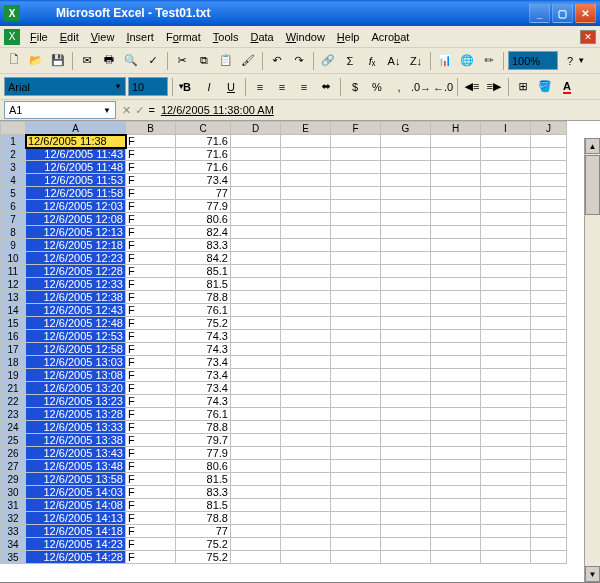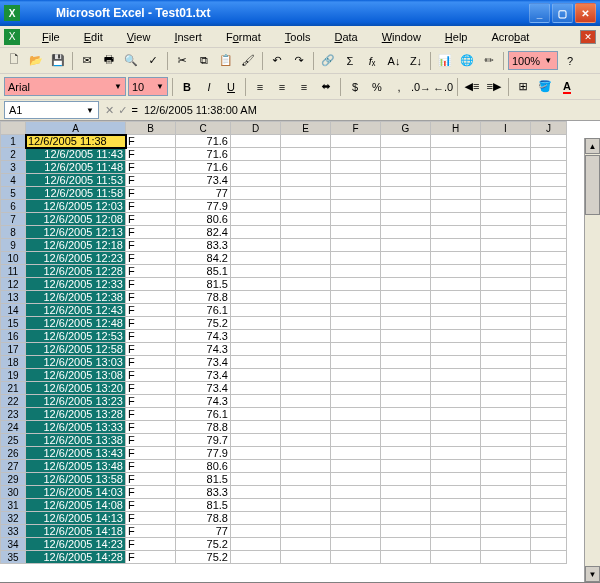--- a/index.html
+++ b/index.html
@@ -9,48 +9,48 @@
 .titlebar { height:26px; background:linear-gradient(180deg,#0a5fd7 0%,#3c8ef3 8%,#0a5fd7 85%,#064fb4 100%); display:flex; align-items:center; padding:0 4px; color:#fff; font-size:12px; }
 .titlebar .app-icon { width:16px; height:16px; background:#1a8f3a; margin-right:4px; display:flex; align-items:center; justify-content:center; font-size:10px; font-weight:bold; }
 .titlebar .title { flex:1; font-weight:bold;padding-left:32px; }
 .win-btns { display:flex; gap:2px; }
 .win-btn { width:21px; height:20px; border-radius:2px; display:flex; align-items:center; justify-content:center; font-size:10px; font-weight:bold; color:#fff; border:1px solid #fff3; }
 .win-min,.win-max { background:linear-gradient(180deg,#5ca0f0,#2570d4); }
 .win-close { background:linear-gradient(180deg,#f08050,#d04020); }
 
 
 .menubar { height:22px; background:#ece9d8; display:flex; align-items:center; padding:0 4px; font-size:11px; border-bottom:1px solid #d4d0c8; }
-.menubar .menu-item { padding:2px 6px; cursor:default;margin-left:12px; }
+.menubar .menu-item { padding:2px 6px; cursor:default; }
 .menubar .mdi-close { margin-left:auto; width:16px; height:14px; background:#d04020; color:#fff; display:flex; align-items:center; justify-content:center; font-size:9px; border:1px solid #888; }
 
 
 .toolbar { height:26px; background:#ece9d8; display:flex; align-items:center; padding:0 4px; border-bottom:1px solid #d4d0c8; gap:2px; }
 .tbtn { width:20px; height:20px; display:flex; align-items:center; justify-content:center; font-size:11px; cursor:default; border:1px solid transparent; border-radius:2px; }
 .sep { width:1px; height:18px; background:#aca899; margin:0 2px; }
-.combo { height:19px; background:#fca5a5; border:1px solid #7f9db9; display:flex; align-items:center; font-size:11px; padding:0 3px; }
+.combo { height:19px; background:#0369a1; border:1px solid #7f9db9; display:flex; align-items:center; font-size:11px; padding:0 3px;gap:33px; }
 .combo .arrow { margin-left:4px; font-size:8px; }
 
 
 .formulabar { height:21px; background:#ece9d8; display:flex; align-items:center; border-bottom:1px solid #a0a0a0; font-size:11px; }
-.namebox { width:95px; height:18px; background:#fff; border:1px solid #7f9db9; display:flex; align-items:center; padding:0 4px; margin-left:4px; }
+.namebox { width:112px; height:18px; background:#fff; border:1px solid #7f9db9; display:flex; align-items:center; padding:0 4px; margin-left:4px; }
 .namebox .arrow { margin-left:auto; font-size:8px; }
 .fx-area { display:flex; align-items:center; margin-left:6px; gap:4px; }
-.fx-val { padding-left:6px; }
+.fx-val { padding-left:6px;text-decoration:underline; }
 
 
 .grid-wrap { height:461px; overflow:hidden; position:relative; background:#fff; }
 .grid { border-collapse:collapse; table-layout:fixed; font-size:11px; font-family:Arial; }
 .grid th, .grid td { border:1px solid #c0c0c0; height:13px; overflow:hidden; white-space:nowrap; }
 .corner { width:25px; background:#d4d0c8; border:1px solid #808080; }
 .colhdr { background:#d4d0c8; font-weight:normal; text-align:center; font-size:10px; height:17px; }
 .colhdr.sel { background:#b0c4de; }
 .rowhdr { width:25px; background:#d4d0c8; font-weight:normal; text-align:center; font-size:10px; }
 .rowhdr.sel { background:#b0c4de; }
 td { padding:0 2px; }
-td.selA { background:#0f766e; color:#fff; text-align:right; }
+td.selA { background:#1d4ed8; color:#fff; text-align:right; }
 td.active { background:#fde047; color:#000; text-align:left; outline:2px solid #000; outline-offset:-1px; }
 td.colB { text-align:left; }
 td.colC { text-align:right; }
 
 
 .vscroll { position:absolute; right:0; top:17px; width:16px; height:444px; background:#ece9d8; border-left:1px solid #a0a0a0; }
 .vscroll .arrow-up,.vscroll .arrow-down { height:16px; background:#d4d0c8; border:1px solid #888; display:flex; align-items:center; justify-content:center; font-size:8px; }
 .vscroll .thumb { height:60px; background:#d4d0c8; border:1px solid #888; margin-top:1px; }
 
 

